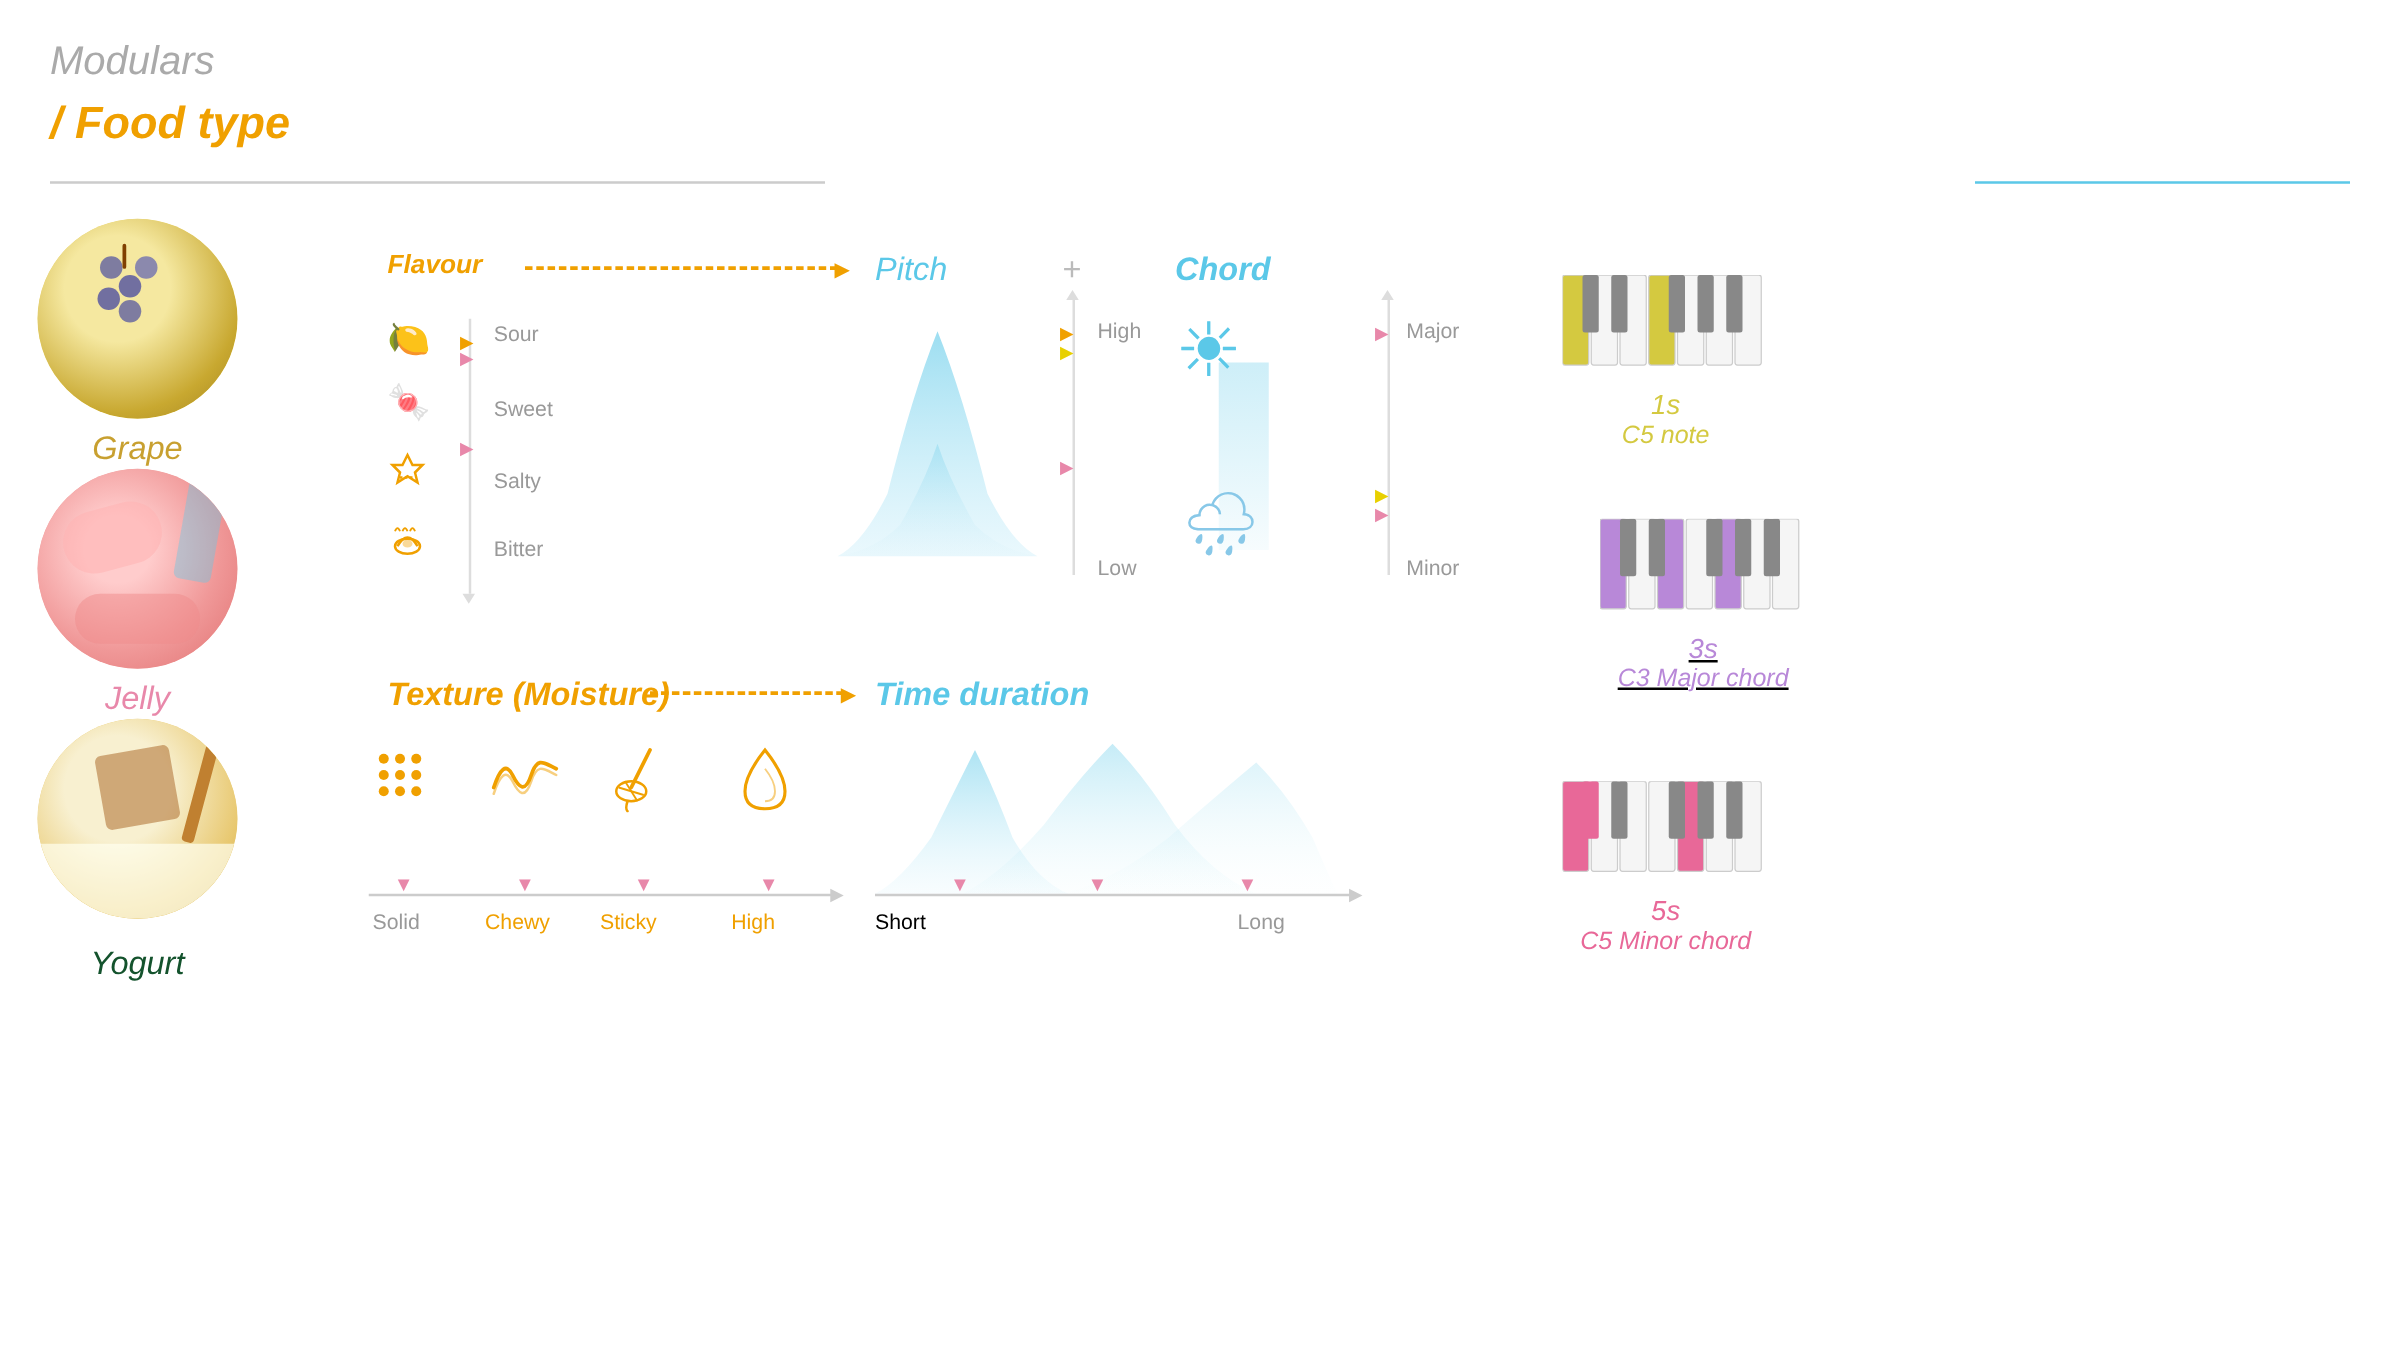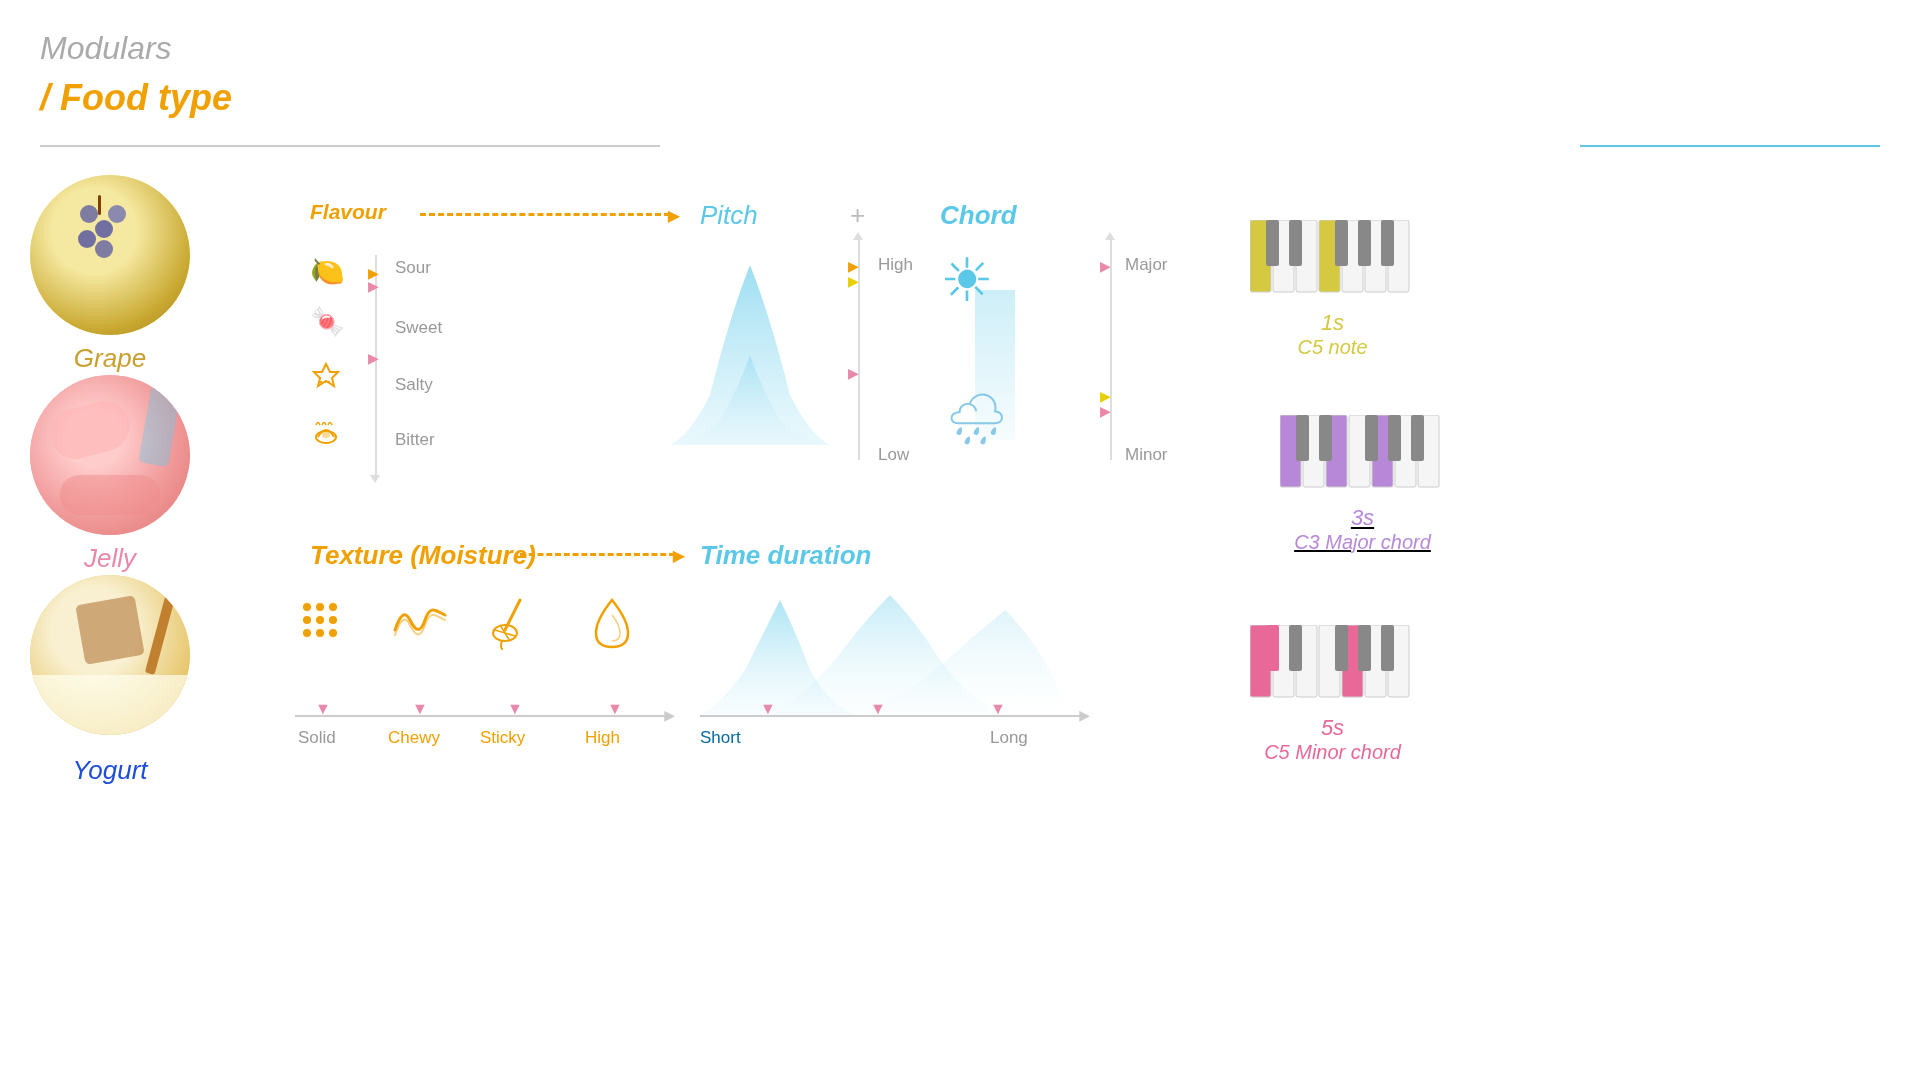--- a/index.html
+++ b/index.html
@@ -95,21 +95,21 @@
       overflow: hidden;
     }
 
     .food-label {
       font-size: 26px;
       font-style: italic;
       margin-top: 8px;
     }
     .grape-label { color: #c8a030; }
     .jelly-label { color: #e888aa; }
-    .yogurt-label { color: #1d4ed8; margin-top: 20px; }
+    .yogurt-label { color: #14532d; margin-top: 20px; }
 
     
     .grape-food { top: 175px; left: 30px; }
     .jelly-food { top: 375px; left: 30px; }
     .yogurt-food { top: 575px; left: 30px; }
   </style>
 </head>
 <body>
 
 <div class="header">
@@ -413,14 +413,14 @@
 </svg>
 
 <div style="position:absolute; top:715px; left:700px; width:380px; height:2px; background:#ccc;">
   <div style="position:absolute; right:-10px; top:-8px; color:#ccc; font-size:14px;">▶</div>
 </div>
 
 <div style="position:absolute; top:700px; left:760px; color:#e888aa; font-size:16px;">▼</div>
 <div style="position:absolute; top:700px; left:870px; color:#e888aa; font-size:16px;">▼</div>
 <div style="position:absolute; top:700px; left:990px; color:#e888aa; font-size:16px;">▼</div>
 
-<div style="position:absolute; top:728px; left:700px; font-size:17px; color:#0369a1;text-align:right;">Short</div>
+<div style="position:absolute; top:728px; left:700px; font-size:17px; color:#000000;text-align:right;">Short</div>
 <div style="position:absolute; top:728px; left:990px; font-size:17px; color:#999;">Long</div>
 
 </body></html>

